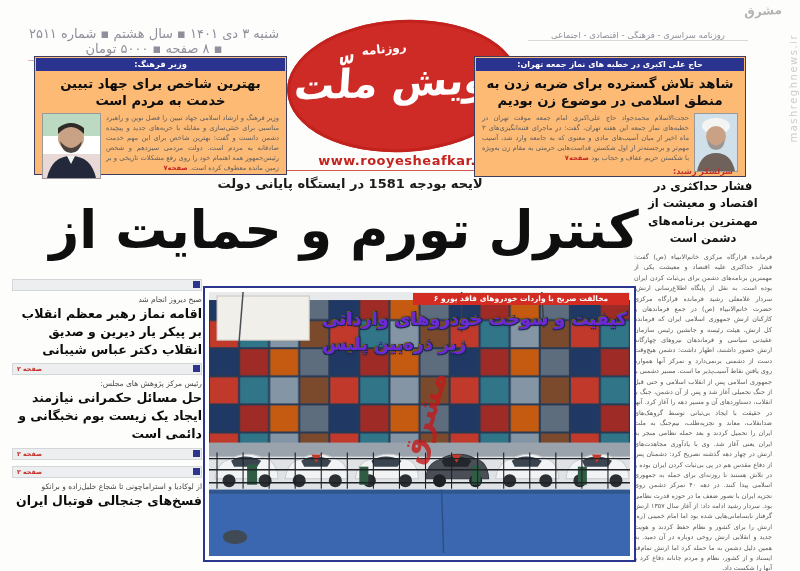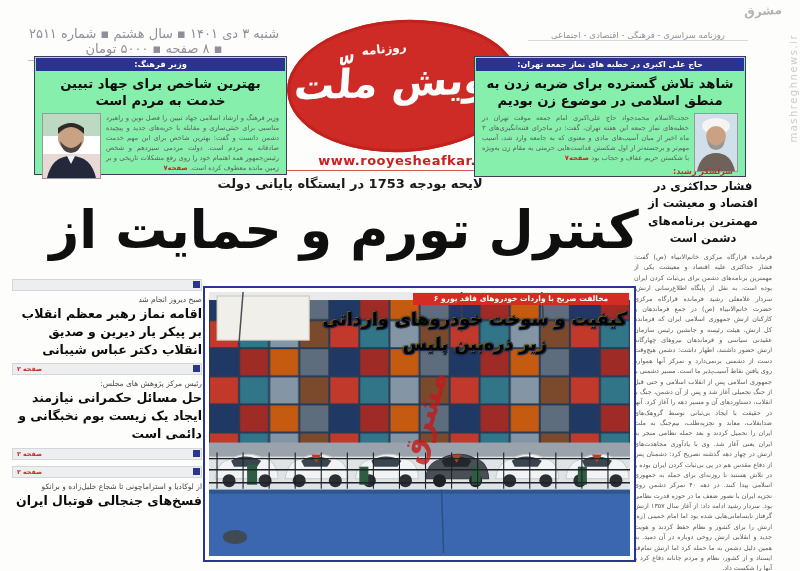--- a/index.html
+++ b/index.html
@@ -23,21 +23,21 @@
   .logo-ellipse{position:absolute;inset:0;background:#ce2b26;border-radius:50%;
     transform:rotate(-3deg);box-shadow:inset 0 0 0 3px #c2221d;}
   .logo-small{position:absolute;top:22px;left:52px;width:90px;text-align:center;color:#fff;
     font-size:12px;font-weight:bold;transform:rotate(-6deg);}
   .logo-big{position:absolute;top:40px;left:0;width:100%;text-align:center;color:#fff;
     font-size:40px;font-weight:bold;transform:skewX(-6deg) rotate(-2deg);line-height:1.1;}
   .website{left:287px;top:153px;width:232px;text-align:center;color:#c42420;font-weight:bold;
     font-size:13px;letter-spacing:.5px;border-bottom:1.5px solid #cf5a52;padding-bottom:2px;}
 
   
-  .news-box{border:1.5px solid #3d3d60;background:#86efac;}
+  .news-box{border:1.5px solid #3d3d60;background:#fdba74;}
   .box-left{left:34px;top:56px;width:253px;height:119px;}
   .box-right{left:474px;top:56px;width:272px;height:121px;}
   .box-header{margin:1px;height:13px;background:#2a3390;color:#fff;font-size:8.3px;
     line-height:13px;text-align:center;font-weight:bold;}
   .box-right .box-header{font-size:8px;}
   .box-headline{font-size:13.2px;font-weight:bold;text-align:center;line-height:1.32;
     padding:3px 4px 2px;color:#0d0d0d;}
   .box-body{display:flex;gap:5px;padding:1px 7px 0;}
   .box-text{flex:1;font-size:6.7px;color:#5d5d5d;text-align:justify;line-height:1.5;margin:0;}
   .pageref{color:#c52a22;font-weight:bold;}
@@ -57,21 +57,21 @@
     color:#111;margin-bottom:5px;}
   .rc-body{font-size:6.4px;color:#585858;text-align:justify;line-height:1.62;margin:0;}
 
   
   .photo-frame{left:203px;top:286px;width:433px;height:276px;border:2.5px solid #2b3590;
     background:#fff;padding:4px;}
   .photo-inner{position:relative;width:100%;height:100%;overflow:hidden;background:#dfe3e6;}
   .photo-inner svg{position:absolute;inset:0;width:100%;height:100%;}
   .photo-topbar{position:absolute;top:1px;right:1px;width:216px;height:12px;background:#d22c23;
     color:#fff;font-size:7.5px;font-weight:bold;line-height:12px;text-align:center;}
-  .photo-cap{position:absolute;top:15px;right:3px;text-align:center;color:#000000;font-weight:bold;}
+  .photo-cap{position:absolute;top:15px;right:3px;text-align:left;color:#6d28d9;font-weight:bold;}
   .photo-cap div{font-size:17.5px;line-height:1.45;
     text-shadow:1px 1px 0 #1c2a4a,-1px -1px 0 #6b5a10,1px -1px 0 #1c2a4a,-1px 1px 0 #1c2a4a,0 0 3px #1c2a4a;}
   .photo-watermark{position:absolute;left:168px;top:108px;color:rgba(195,25,25,.8);
     font-size:30px;font-weight:bold;transform:rotate(-74deg);}
 
   
   .left-col{left:12px;top:276px;width:190px;display:flex;flex-direction:column;}
   .divider{position:relative;height:10px;background:#eceef0;border:1px solid #d4d7d9;
     margin:3px 0;flex:0 0 auto;}
   .divider .dref{position:absolute;left:4px;top:1px;font-size:6.3px;color:#c52a22;font-weight:bold;}
@@ -125,21 +125,21 @@
         <ellipse cx="21" cy="12" rx="14" ry="8" fill="#f4f4f2"></ellipse>
         <circle cx="21" cy="22" r="10" fill="#caa184"></circle>
         <path d="M12 25 q9 13 18 0 q-1 11 -9 11 q-8 0 -9 -11z" fill="#9b9691"></path>
         <path d="M2 57 q4 -18 19 -18 q15 0 19 18 z" fill="#6e625a"></path>
       </svg>
     </div>
     <p class="box-text"><span>حجت‌الاسلام محمدجواد حاج علی‌اکبری امام جمعه موقت تهران در خطبه‌های نماز جمعه این هفته تهران، گفت: در ماجرای فتنه‌انگیزی‌های ۳ ماه اخیر از میان آسیب‌های مادی و معنوی که به جامعه وارد شد، آسیب مهم‌تر و برجسته‌تر از اول شکستن قداست‌هایی حرمتی به مقام زن به‌ویژه با شکستن حریم عفاف و حجاب بود</span> <span class="pageref">صفحه۷</span></p>
   </div>
 </div>
 
-<div class="abs lead-kicker">لایحه بودجه 1753 در ایستگاه پایانی دولت</div>
+<div class="abs lead-kicker">لایحه بودجه 1581 در ایستگاه پایانی دولت</div>
 <div class="abs lead-headline">کنترل تورم و حمایت از تولید</div>
 
 <div class="abs right-col">
   <div class="rc-kicker">سرلشکر رشید:</div>
   <div class="rc-headline">فشار حداکثری در اقتصاد و معیشت از مهمترین برنامه‌های دشمن است</div>
   <p class="rc-body">فرمانده قرارگاه مرکزی خاتم‌الانبیاء (ص) گفت: فشار حداکثری علیه اقتصاد و معیشت یکی از مهمترین برنامه‌های دشمن برای بی‌ثبات کردن ایران بوده است. به نقل از پایگاه اطلاع‌رسانی ارتش، سردار غلامعلی رشید فرمانده قرارگاه مرکزی حضرت خاتم‌الانبیاء (ص) در جمع فرماندهان و کارکنان ارتش جمهوری اسلامی ایران که فرمانده کل ارتش، هیئت رئیسه و جانشین رئیس سازمان عقیدتی سیاسی و فرماندهان نیروهای چهارگانه ارتش حضور داشتند، اظهار داشت: دشمن هیچ‌وقت دست از دشمنی برنمی‌دارد و تمرکز آنها همواره روی یافتن نقاط آسیب‌پذیر ما است. مسیر دشمنی با جمهوری اسلامی پس از انقلاب اسلامی و حتی قبل از جنگ تحمیلی آغاز شد و پس از آن دشمن، جنگ با انقلاب، دستاوردهای آن و مسیر دهه را آغاز کرد. آنها در حقیقت با ایجاد بی‌ثباتی توسط گروهک‌های ضدانقلاب، معاند و تجزیه‌طلب، نیم‌جنگ به ملت ایران را تحمیل کردند و بعد حمله نظامی منجر به ایران یعنی آغاز شد. وی با یادآوری مجاهدت‌های ارتش در چهار دهه گذشته تصریح کرد: دشمنان پس از دفاع مقدس هم در پی بی‌ثبات کردن ایران بوده و در تلاش هستند تا روزنه‌ای برای حمله به جمهوری اسلامی پیدا کنند. در دهه ۴۰ تمرکز دشمن روی تجزیه ایران با تصور ضعف ما در حوزه قدرت نظامی بود. سردار رشید ادامه داد: از آغاز سال ۱۳۵۷ ارتش گرفتار نابسامانی‌هایی شده بود اما امام خمینی (ره) ارتش را برای کشور و نظام حفظ کردند و هویت جدید و انقلابی ارتش روحی دوباره در آن دمید. به همین دلیل دشمن به ما حمله کرد اما ارتش تمام‌قد ایستاد و از کشور، نظام و مردم جانانه دفاع کرد و آنها را شکست داد.</p>
 
 </div>
 
 <div class="abs photo-frame">

